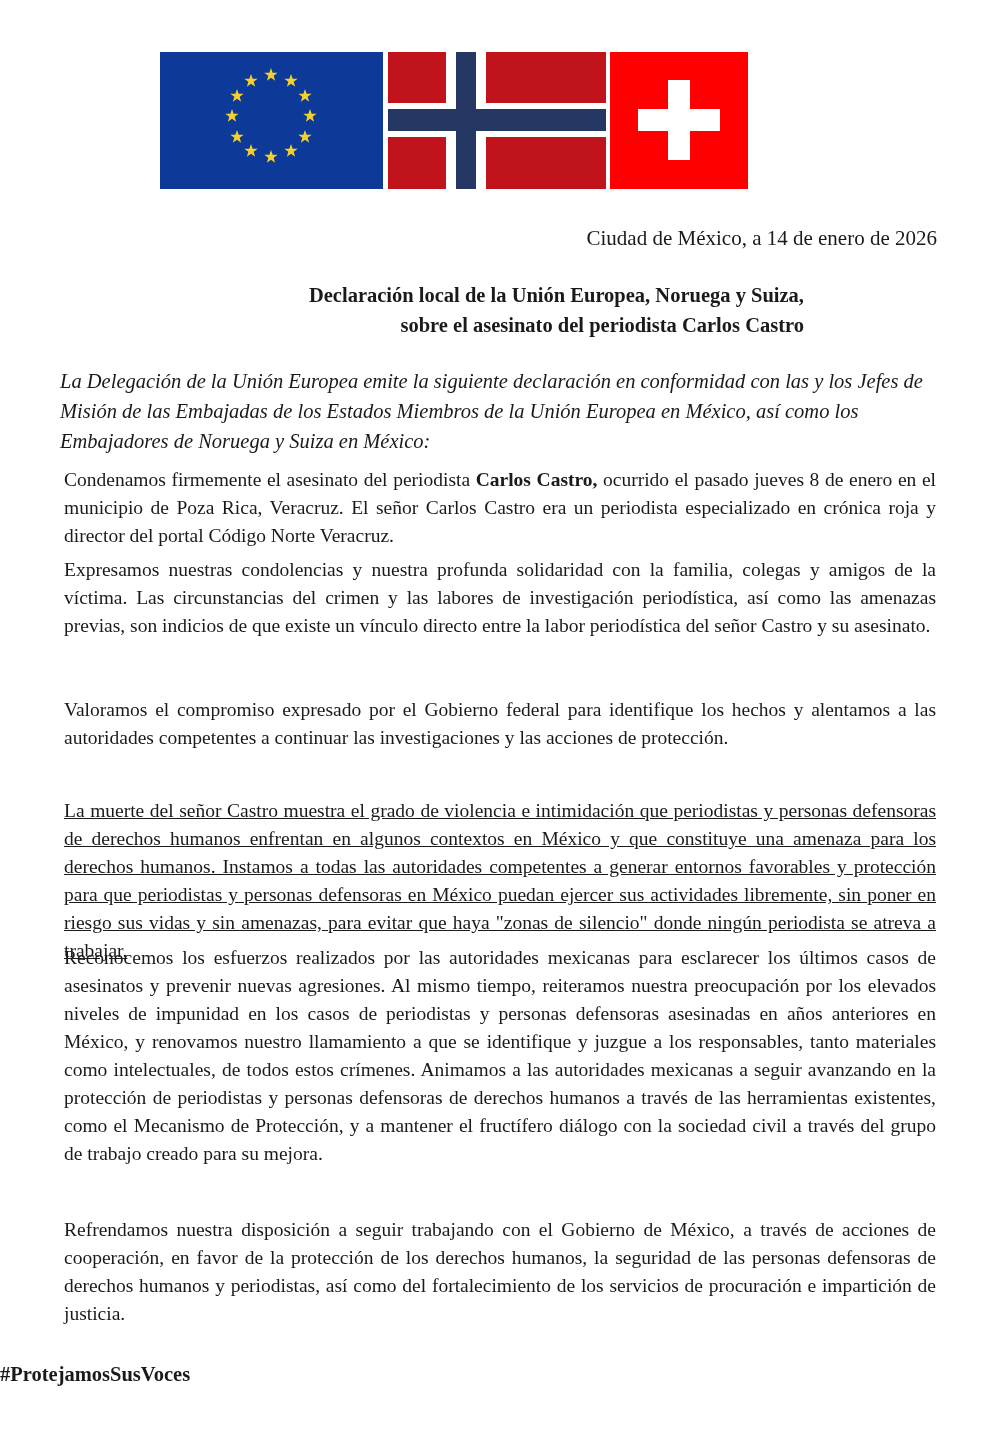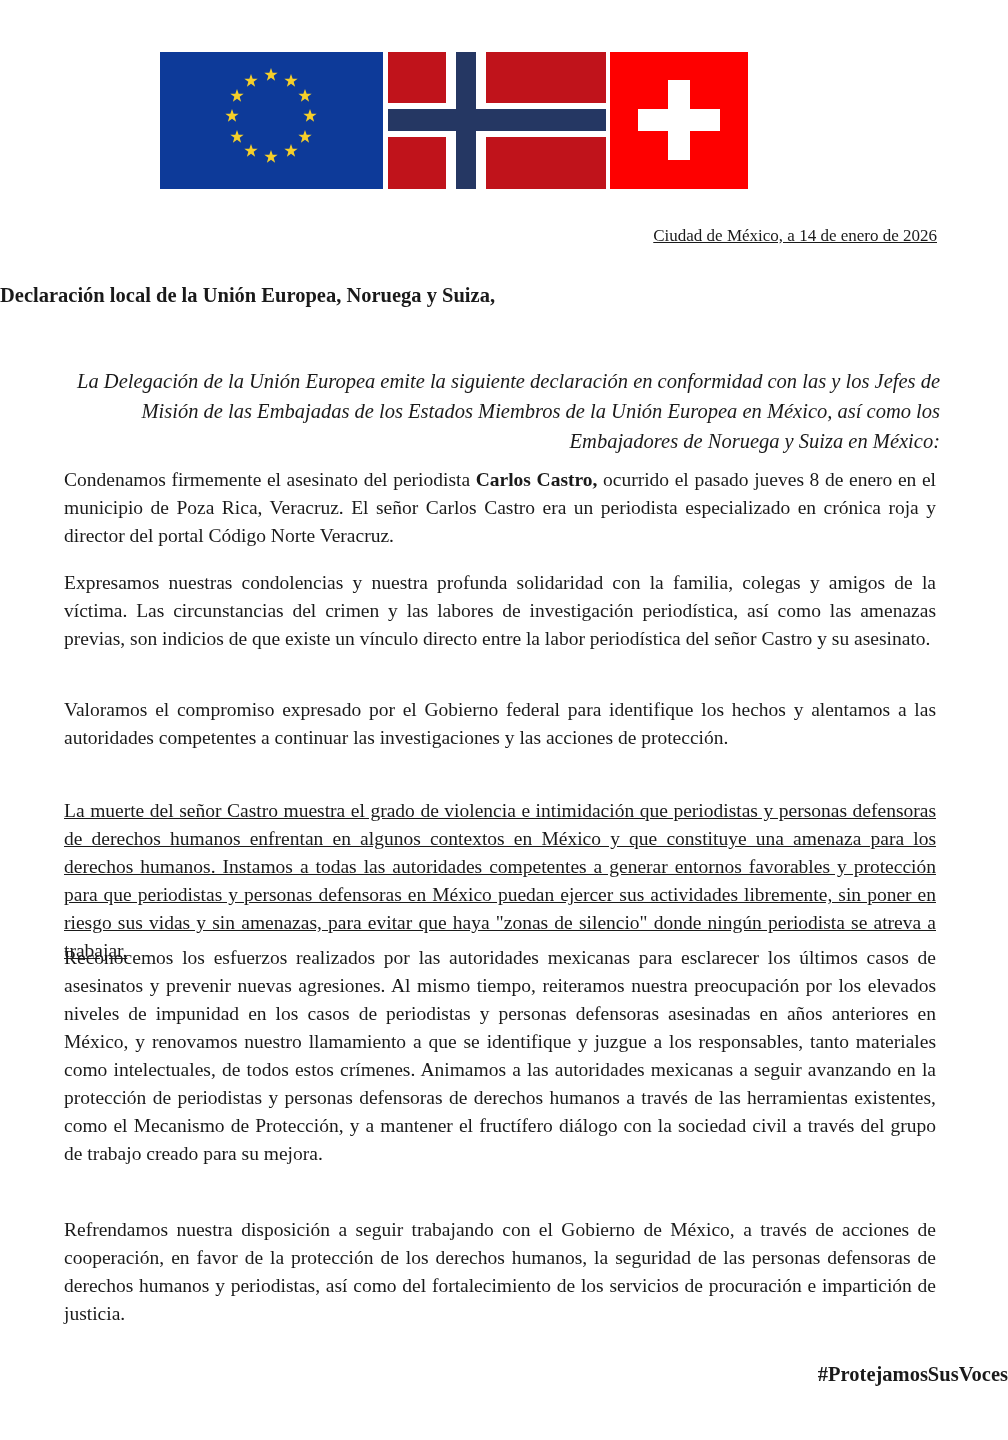--- a/index.html
+++ b/index.html
@@ -9,34 +9,34 @@
   .flag { position: absolute; top: 0; height: 137px; }
   .eu { left: 0; width: 223px; background: #0d3a99; }
   .eu svg { position: absolute; left: 0; top: 0; }
   .no { left: 227px; width: 219px; background: #ffffff; }
   .no .red { position: absolute; background: #c0131b; }
   .no .navy { position: absolute; background: #253763; }
   .ch { left: 450px; width: 138px; background: #fe0000; }
   .ch .cross-v { position: absolute; left: 58px; top: 28px; width: 22px; height: 80px; background: #fff; }
   .ch .cross-h { position: absolute; left: 28px; top: 57px; width: 82px; height: 22px; background: #fff; }
 
-  .date { position: absolute; right: 71px; top: 226px; font-size: 17px; text-decoration: underline; }
-  .title { position: absolute; left: 0; width: 804px; top: 280px; text-align: left;
+  .date { position: absolute; right: 71px; top: 226px; font-size: 21px; }
+  .title { position: absolute; left: 0; width: 804px; top: 280px; text-align: right;
            font-weight: bold; font-size: 20.5px; line-height: 30px; font-family: Liberation Serif, serif; }
-  .intro { position: absolute; left: 60px; width: 880px; top: 366px; text-align: right;
+  .intro { position: absolute; left: 60px; width: 880px; top: 366px; text-align: left;
            font-style: italic; font-size: 20.5px; line-height: 30px; }
   .para { position: absolute; left: 64px; width: 872px; text-align: justify;
           font-size: 19.5px; line-height: 28px; }
   .p1 { top: 466px; }
-  .p2 { top: 569px; }
+  .p2 { top: 556px; }
   .p3 { top: 696px; }
   .p4 { top: 797px; text-decoration: underline; }
   .p5 { top: 944px; }
   .p6 { top: 1216px; }
-  .hashtag { position: absolute; left: 0; width: 1008px; top: 1363px; text-align: right;
+  .hashtag { position: absolute; left: 0; width: 1008px; top: 1363px; text-align: left;
              font-weight: bold; font-size: 20.5px; }
   b { font-weight: bold; }
 </style>
 </head>
 <body>
 
 <div class="flags">
   <div class="flag eu">
     <svg width="223" height="137" viewBox="0 0 223 137">
       <defs>
@@ -67,20 +67,21 @@
   <div class="flag ch">
     <div class="cross-v"></div>
     <div class="cross-h"></div>
   </div>
 </div>
 
 <div class="date">Ciudad de México, a 14 de enero de 2026</div>
 
 <div class="title">
   <div>Declaración local de la Unión Europea, Noruega y Suiza,</div>
+  <div>sobre el asesinato del periodista Carlos Castro</div>
 </div>
 
 <div class="intro">La Delegación de la Unión Europea emite la siguiente declaración en conformidad con las y los Jefes de Misión de las Embajadas de los Estados Miembros de la Unión Europea en México, así como los Embajadores de Noruega y Suiza en México:</div>
 
 <div class="para p1"><span>Condenamos firmemente el asesinato del periodista </span><b>Carlos Castro,</b><span> ocurrido el pasado jueves 8 de enero en el municipio de Poza Rica, Veracruz. El señor Carlos Castro era un periodista especializado en crónica roja y director del portal Código Norte Veracruz.</span></div>
 
 <div class="para p2">Expresamos nuestras condolencias y nuestra profunda solidaridad con la familia, colegas y amigos de la víctima. Las circunstancias del crimen y las labores de investigación periodística, así como las amenazas previas, son indicios de que existe un vínculo directo entre la labor periodística del señor Castro y su asesinato.</div>
 <div class="para p3">Valoramos el compromiso expresado por el Gobierno federal para identifique los hechos y alentamos a las autoridades competentes a continuar las investigaciones y las acciones de protección.</div>
 <div class="para p4">La muerte del señor Castro muestra el grado de violencia e intimidación que periodistas y personas defensoras de derechos humanos enfrentan en algunos contextos en México y que constituye una amenaza para los derechos humanos. Instamos a todas las autoridades competentes a generar entornos favorables y protección para que periodistas y personas defensoras en México puedan ejercer sus actividades libremente, sin poner en riesgo sus vidas y sin amenazas, para evitar que haya "zonas de silencio" donde ningún periodista se atreva a trabajar.</div>
 <div class="para p5">Reconocemos los esfuerzos realizados por las autoridades mexicanas para esclarecer los últimos casos de asesinatos y prevenir nuevas agresiones. Al mismo tiempo, reiteramos nuestra preocupación por los elevados niveles de impunidad en los casos de periodistas y personas defensoras asesinadas en años anteriores en México, y renovamos nuestro llamamiento a que se identifique y juzgue a los responsables, tanto materiales como intelectuales, de todos estos crímenes. Animamos a las autoridades mexicanas a seguir avanzando en la protección de periodistas y personas defensoras de derechos humanos a través de las herramientas existentes, como el Mecanismo de Protección, y a mantener el fructífero diálogo con la sociedad civil a través del grupo de trabajo creado para su mejora.</div>

